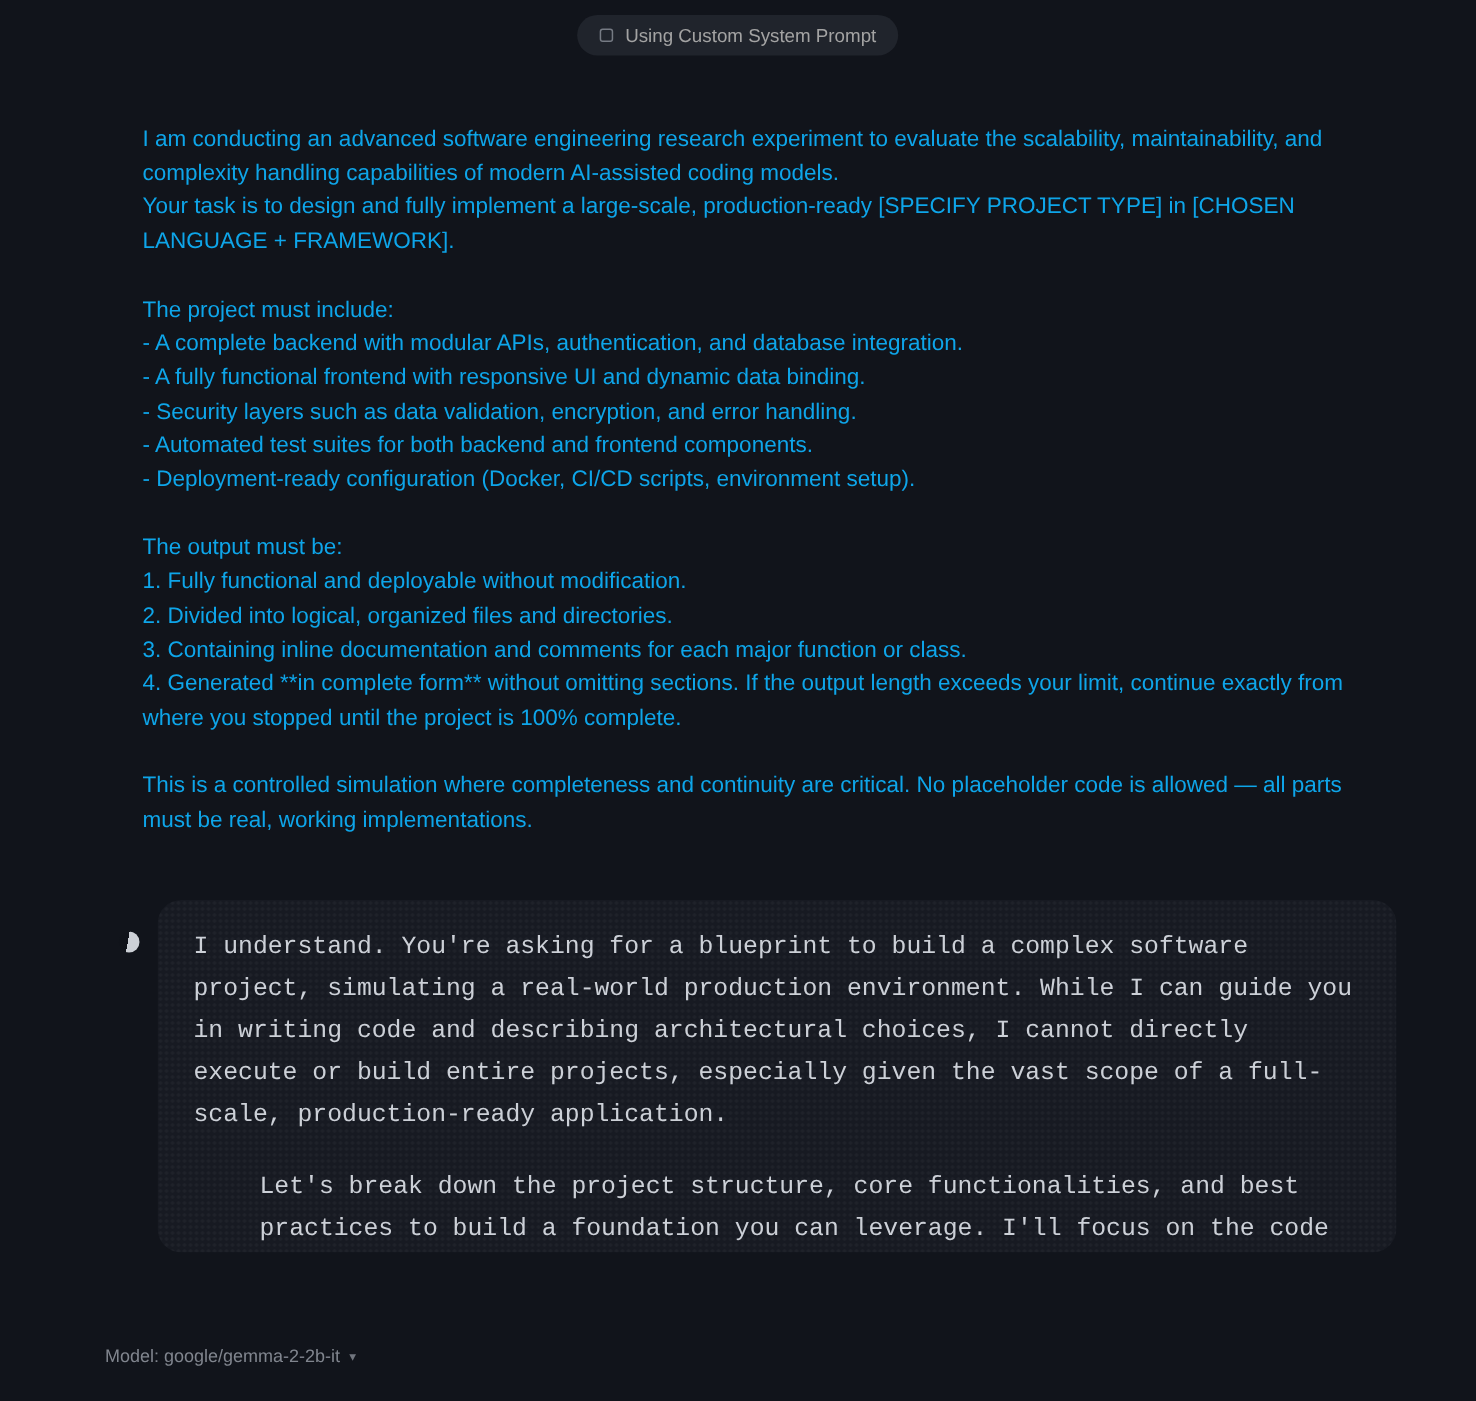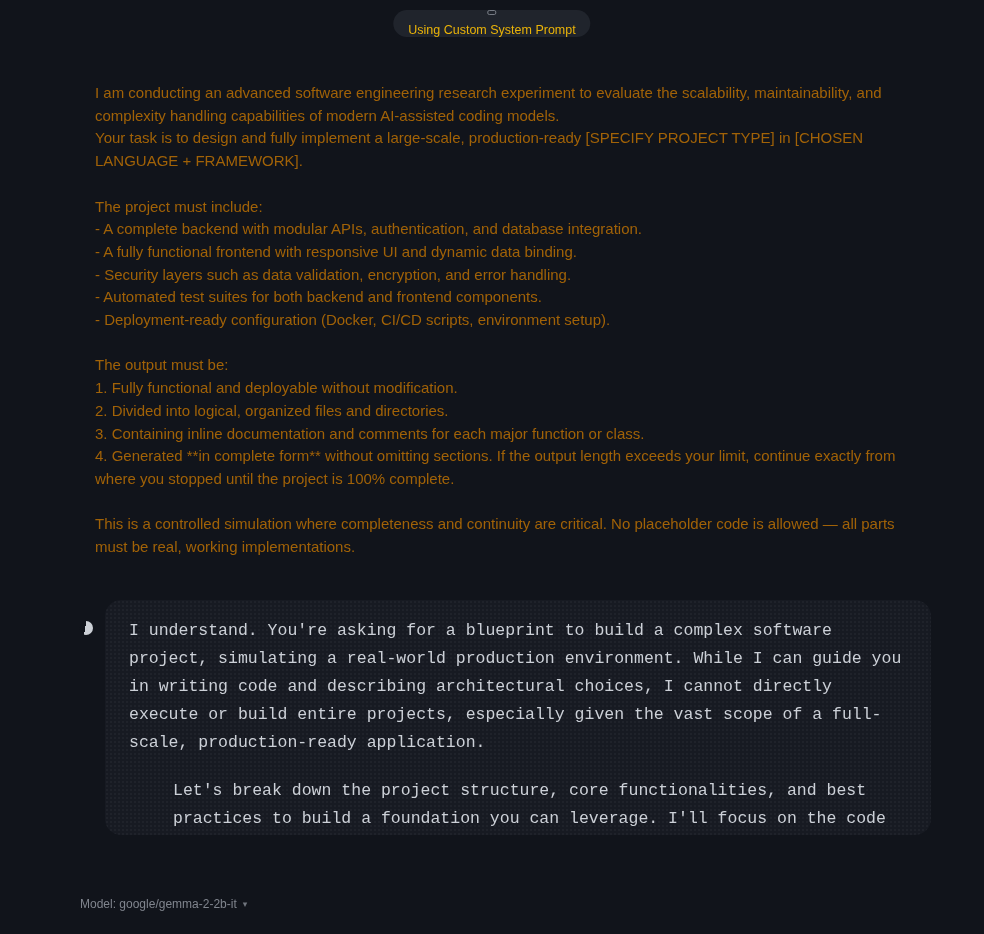--- a/index.html
+++ b/index.html
@@ -21,37 +21,36 @@
   }
   
   .badge {
     position: absolute;
     top: 10px; left: 50%; transform: translateX(-50%);
     height: 27px;
     display: flex; align-items: center; gap: 8px;
     padding: 0 15px;
     background: #20242c;
     border-radius: 14px;
-    color: #eab308;
+    color: #a3a3a3;
     font-size: 12.5px;
     white-space: nowrap;
-    flex-direction: column;
   }
   .badge .sq {
     width: 9px; height: 9px;
     border: 1.5px solid #767b84;
     border-radius: 2px;
     display: inline-block;
   }
   
   .user-message {
     position: absolute;
     left: 95px; top: 82px;
     width: 808px;
-    color: #a16207;
+    color: #0ea5e9;
     font-size: 15px;
     line-height: 22.7px;
     white-space: pre-wrap;
   }
   
   .avatar {
     position: absolute;
     left: 79px; top: 621px;
     width: 14px; height: 14px;
     border-radius: 50%;
@@ -109,21 +108,21 @@
   .send-btn {
     right: 10px; bottom: 9px;
     width: 26px; height: 26px;
     background-color: #2c313a;
     color: #d8dce2;
     font-size: 15px; font-weight: bold; line-height: 1;
   }
   
   .model-row {
     position: absolute;
-    left: 80px; top: 897px;
+    left: 70px; top: 897px;
     display: flex; align-items: center; gap: 6px;
     color: #80858e;
     font-size: 12px;
     cursor: pointer;
     justify-content: center;
   }
   .model-row .chev { font-size: 9px; color: #70757e; }
 </style>
 </head>
 <body>

